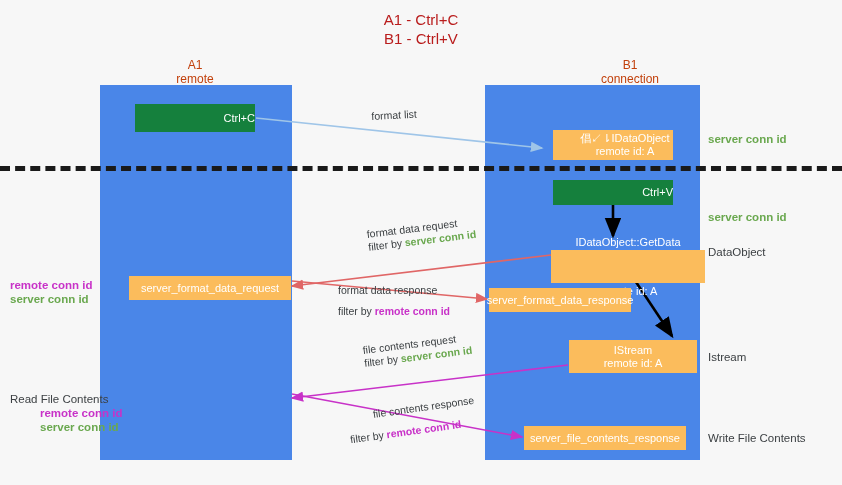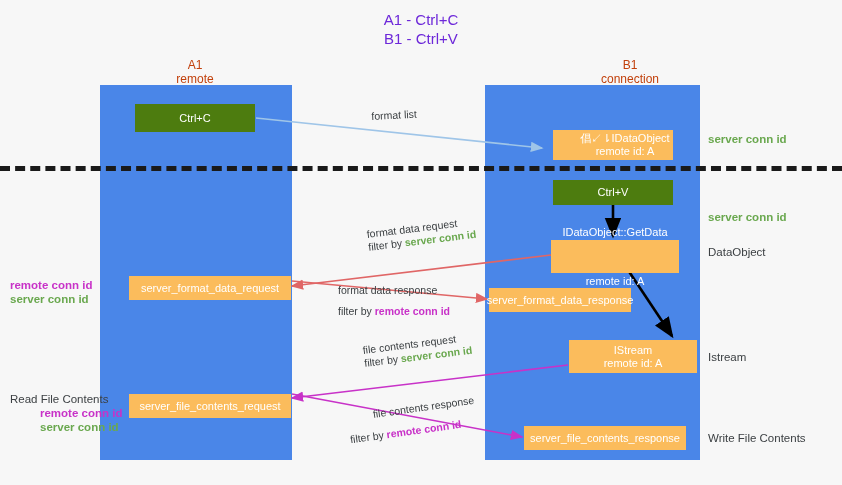--- a/index.html
+++ b/index.html
@@ -6,36 +6,36 @@
   body{
     width:842px;height:485px;
     background:#f7f7f7;
     font-family:"Liberation Sans", sans-serif;
     overflow:hidden;
   }
   #stage{position:relative;width:842px;height:485px;}
 
   .title{
     position:absolute;left:0;top:10px;width:842px;
-    text-align:center;color:#6d28d9;font-size:15px;line-height:19px;
+    text-align:center;color:#b91c1c;font-size:15px;line-height:19px;
   }
 
   .col-head{
     position:absolute;text-align:center;color:#c2410c;
     font-size:12px;line-height:14px;
   }
 
   .lane{position:absolute;background:#4a86e8;}
 
   .box{
     position:absolute;box-sizing:border-box;
     display:flex;flex-direction:column;align-items:center;justify-content:center;
     color:#ffffff;font-size:11px;line-height:13px;text-align:center;
   }
-  .box.green{background:#4d7c0f;}
+  .box.green{background:#15803d;align-items:flex-end;}
   .box.orange{background:#fbb council;}
   .box.orange{background:#fbbc5c;}
 
   .side-label{position:absolute;font-size:11.5px;line-height:14px;color:#3c4043;}
   .green-txt{color:#6aa84f;font-weight:bold;}
   .magenta-txt{color:#c832c8;font-weight:bold;}
 
   .edge-label{
     position:absolute;font-size:10.5px;line-height:13px;color:#3c4043;
     white-space:nowrap;transform-origin:left top;
@@ -110,41 +110,38 @@
 
   <div class="box orange" style="left:553px;top:130px;width:120px;height:30px;padding-left:24px;">
     <div>倡↙⇂IDataObject</div>
     <div>remote id: A</div>
   </div>
 
   <div class="box green" style="left:553px;top:180px;width:120px;height:25px;">
     <div>Ctrl+V</div>
   </div>
 
-  <div class="box orange" style="left:551px;top:240px;width:128px;height:33px;gap:36px;">
+  <div class="box orange" style="left:551px;top:250px;width:154px;height:33px;gap:36px;">
     <div>IDataObject::GetData</div>
     <div>remote id: A</div>
   </div>
 
   <div class="box orange" style="left:569px;top:340px;width:128px;height:33px;">
     <div>IStream</div>
     <div>remote id: A</div>
   </div>
 
   <div class="box orange" style="left:129px;top:276px;width:162px;height:24px;align-items:center;">
     <div>server_format_data_request</div>
   </div>
 
   <div class="box orange" style="left:489px;top:288px;width:142px;height:24px;">
     <div>server_format_data_response</div>
   </div>
 
-  <div class="box orange" style="left:129px;top:394px;width:162px;height:24px;">
-    <div>server_file_contents_request</div>
-  </div>
 
   <div class="box orange" style="left:524px;top:426px;width:162px;height:24px;">
     <div>server_file_contents_response</div>
   </div>
 
   <div class="side-label green-txt" style="left:708px;top:132px;">server conn id</div>
   <div class="side-label green-txt" style="left:708px;top:210px;">server conn id</div>
   <div class="side-label" style="left:708px;top:245px;">DataObject</div>
   <div class="side-label" style="left:708px;top:350px;">Istream</div>
   <div class="side-label" style="left:708px;top:431px;">Write File Contents</div>

